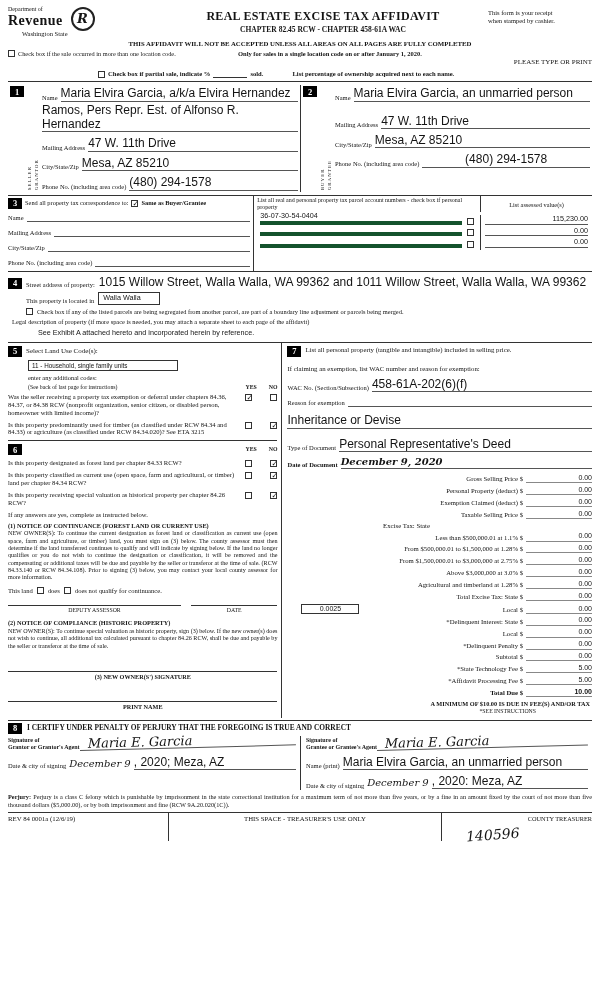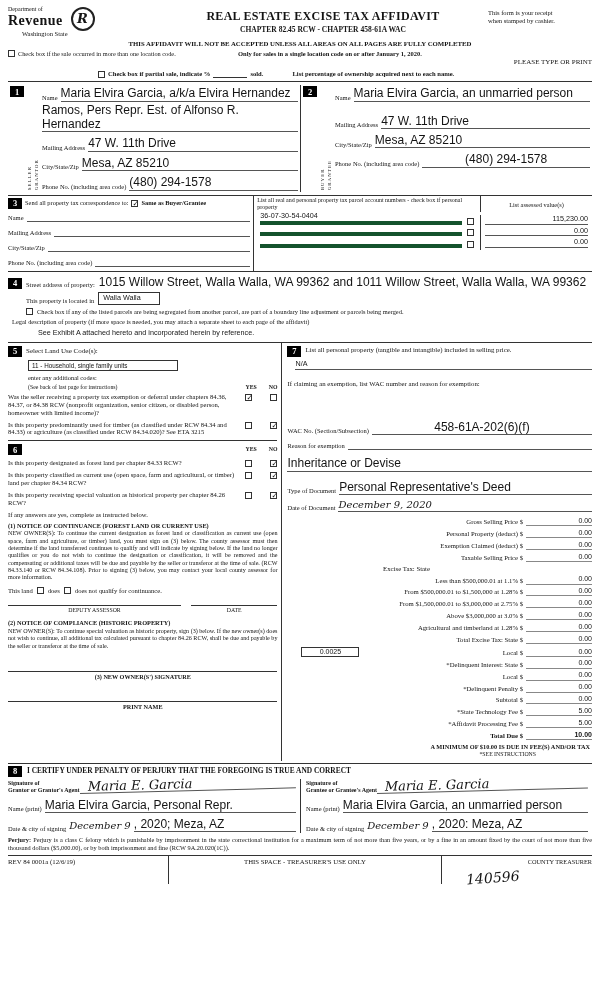--- a/index.html
+++ b/index.html
@@ -392,38 +392,37 @@
       <div class="siglab">(3) NEW OWNER(S') SIGNATURE</div>
       <div class="sigline"></div>
       <div class="siglab">PRINT NAME</div>
     </div>
 
     <div class="colR">
       <div class="s7head">
         <div class="numbox">7</div>
         <span style="font-size:6.8px;">List all personal property (tangible and intangible) included in selling price.</span>
       </div>
-      <div class="na-line sans">N/A</div>
       <div class="exnote">If claiming an exemption, list WAC number and reason for exemption:</div>
       <div class="frow" style="margin-bottom:6px;">
         <span class="lbl">WAC No. (Section/Subsection)</span>
-        <span class="fill val sans" style="text-align:center;margin-top:28px;">458-61A-202(6)(f)</span>
+        <span class="fill val sans" style="text-align:left;">458-61A-202(6)(f)</span>
       </div>
       <div class="frow" style="margin-bottom:6px;">
         <span class="lbl">Reason for exemption</span>
         <span class="fill"></span>
       </div>
       <div class="frow" style="margin-bottom:8px;">
         <span class="fill val sans">Inheritance or Devise</span>
       </div>
       <div class="frow" style="margin-bottom:4px;">
         <span class="lbl">Type of Document</span>
         <span class="fill val sans">Personal Representative's Deed</span>
       </div>
-      <div class="frow" style="margin-bottom:5px;">
+      <div class="frow" style="margin-bottom:5px;font-weight:bold;">
         <span class="lbl">Date of Document</span>
         <span class="fill hand handdate">December 9, 2020</span>
       </div>
 
       <div class="mrow">
         <span class="mlbl">Gross Selling Price $</span>
         <span class="mval sans">0.00</span>
       </div>
       <div class="mrow">
         <span class="mlbl">Personal Property (deduct) $</span>
@@ -511,24 +510,20 @@
     <div class="s8cols">
       <div class="s8half">
         <div class="sigrow">
           <span class="sl2">
             <span>Signature of</span><br>
             <span>Grantor or Grantor's Agent</span>
           </span>
           <span class="script hand">Maria E. Garcia</span>
         </div>
         <div class="s8frow">
-          <span class="lbl">Name (print)</span>
-          <span class="fill val sans">Maria Elvira Garcia, Personal Repr.</span>
-        </div>
-        <div class="s8frow">
           <span class="lbl">Date &amp; city of signing</span>
           <span class="hand handdate">December 9</span>
           <span class="fill val sans">, 2020; Meza, AZ</span>
         </div>
       </div>
       <div class="s8half">
         <div class="sigrow">
           <span class="sl2">
             <span>Signature of</span><br>
             <span>Grantee or Grantee's Agent</span>

